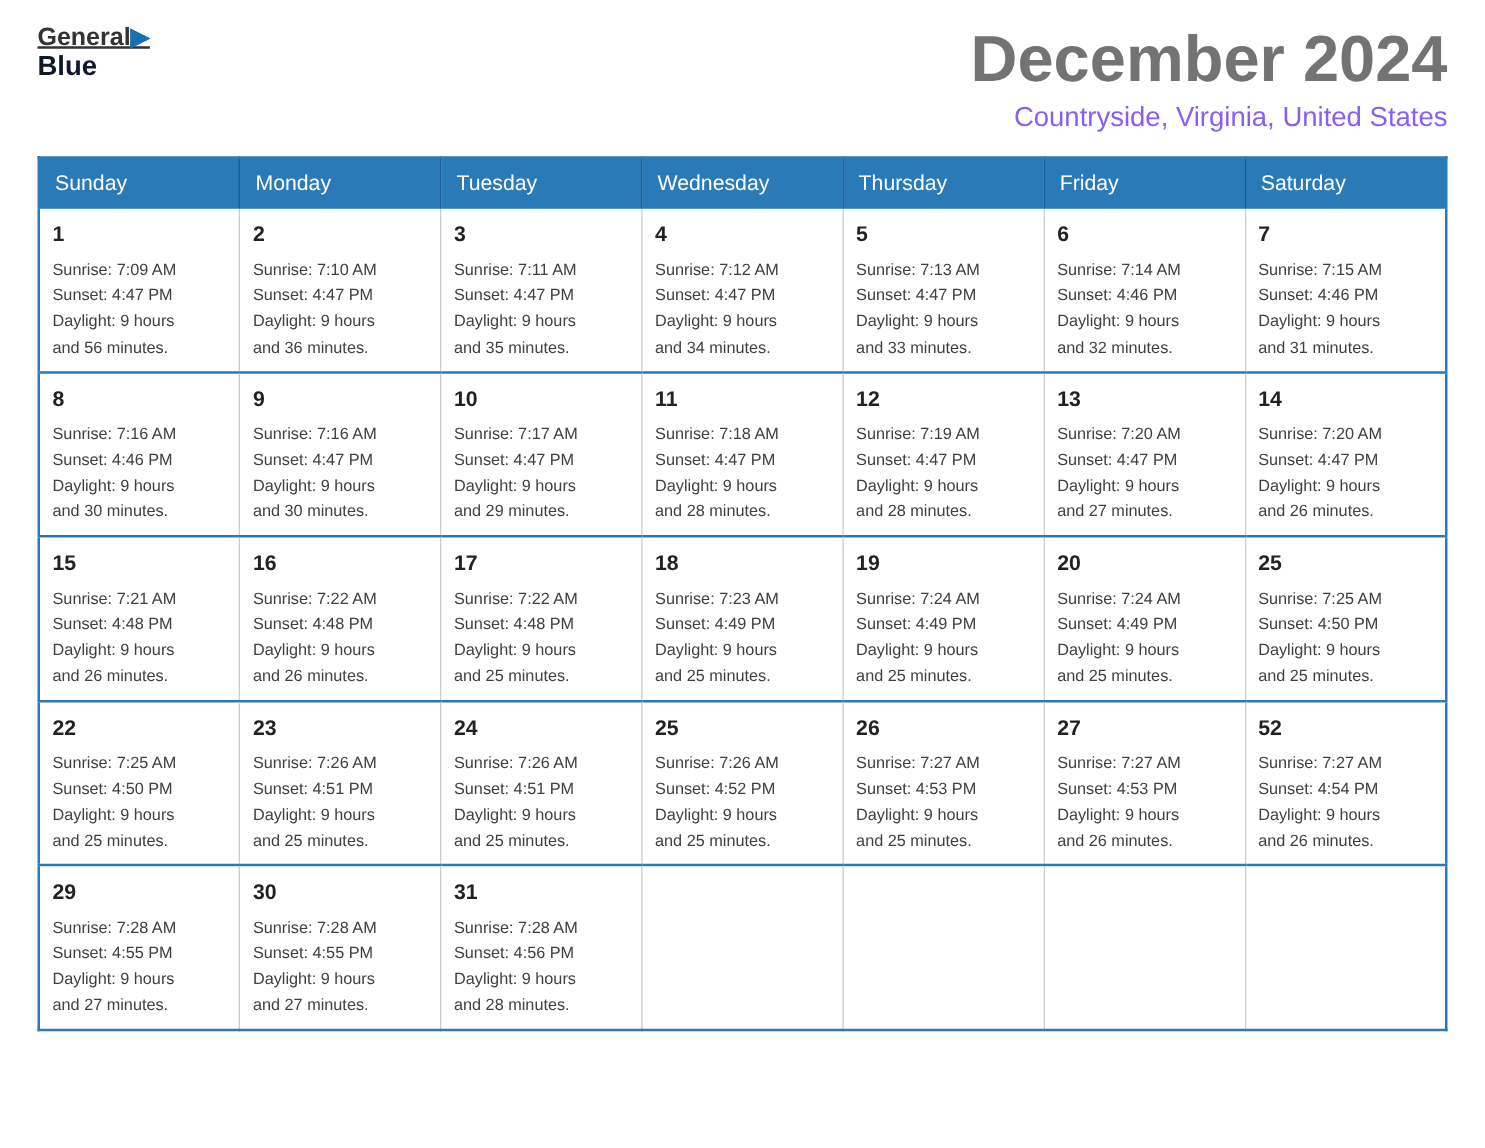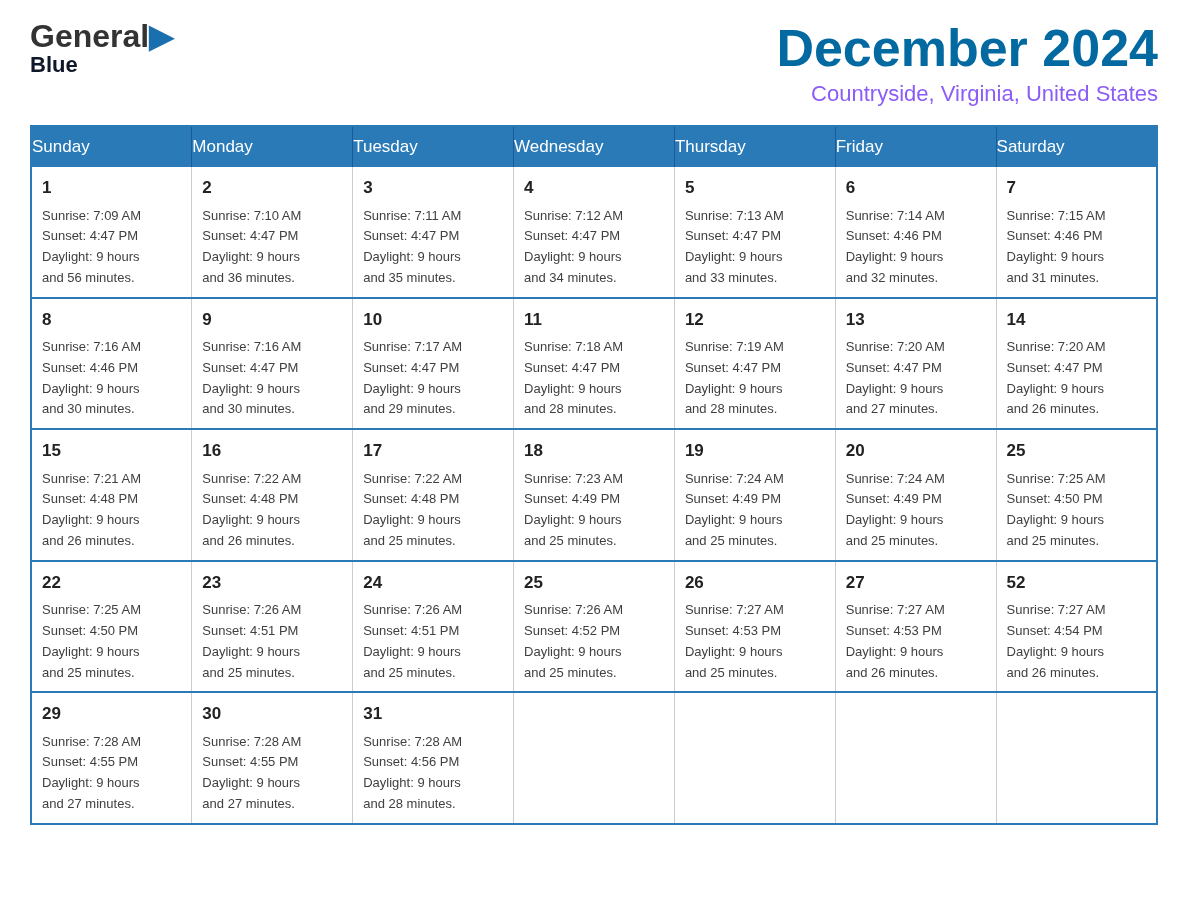--- a/index.html
+++ b/index.html
@@ -19,24 +19,25 @@
       margin-bottom: 18px;
     }
 
     .logo {
       display: flex;
       flex-direction: column;
       align-items: flex-start;
     }
 
     .logo-general {
-      font-size: 32px;
+      font-size: 20px;
       font-weight: bold;
       color: #333;
       line-height: 1;
+      text-decoration: underline;
     }
 
     .logo-general span.blue-text {
       color: #1a6faf;
     }
 
     .logo-blue {
       font-size: 22px;
       font-weight: bold;
       color: #0f172a;
@@ -44,41 +45,41 @@
       align-items: center;
     }
 
     .title-area {
       text-align: right;
     }
 
     .month-title {
       font-size: 52px;
       font-weight: bold;
-      color: #0369a1;
+      color: #737373;
       line-height: 1.1;
     }
 
     .location-title {
       font-size: 22px;
       color: #8b5cf6;
       margin-top: 4px;
     }
 
     .calendar-table {
       width: 100%;
       border-collapse: collapse;
       border: 2px solid #2a7ab8;
     }
 
     .calendar-table th {
       background-color: #2a7ab8;
       color: #fff;
       text-align: left;
-      padding: 10px 0;
+      padding: 10px 12px;
       font-size: 17px;
       font-weight: normal;
       border-right: 1px solid #1a5a9a;
     }
 
     .calendar-table th:last-child {
       border-right: none;
     }
 
     .calendar-table td {

